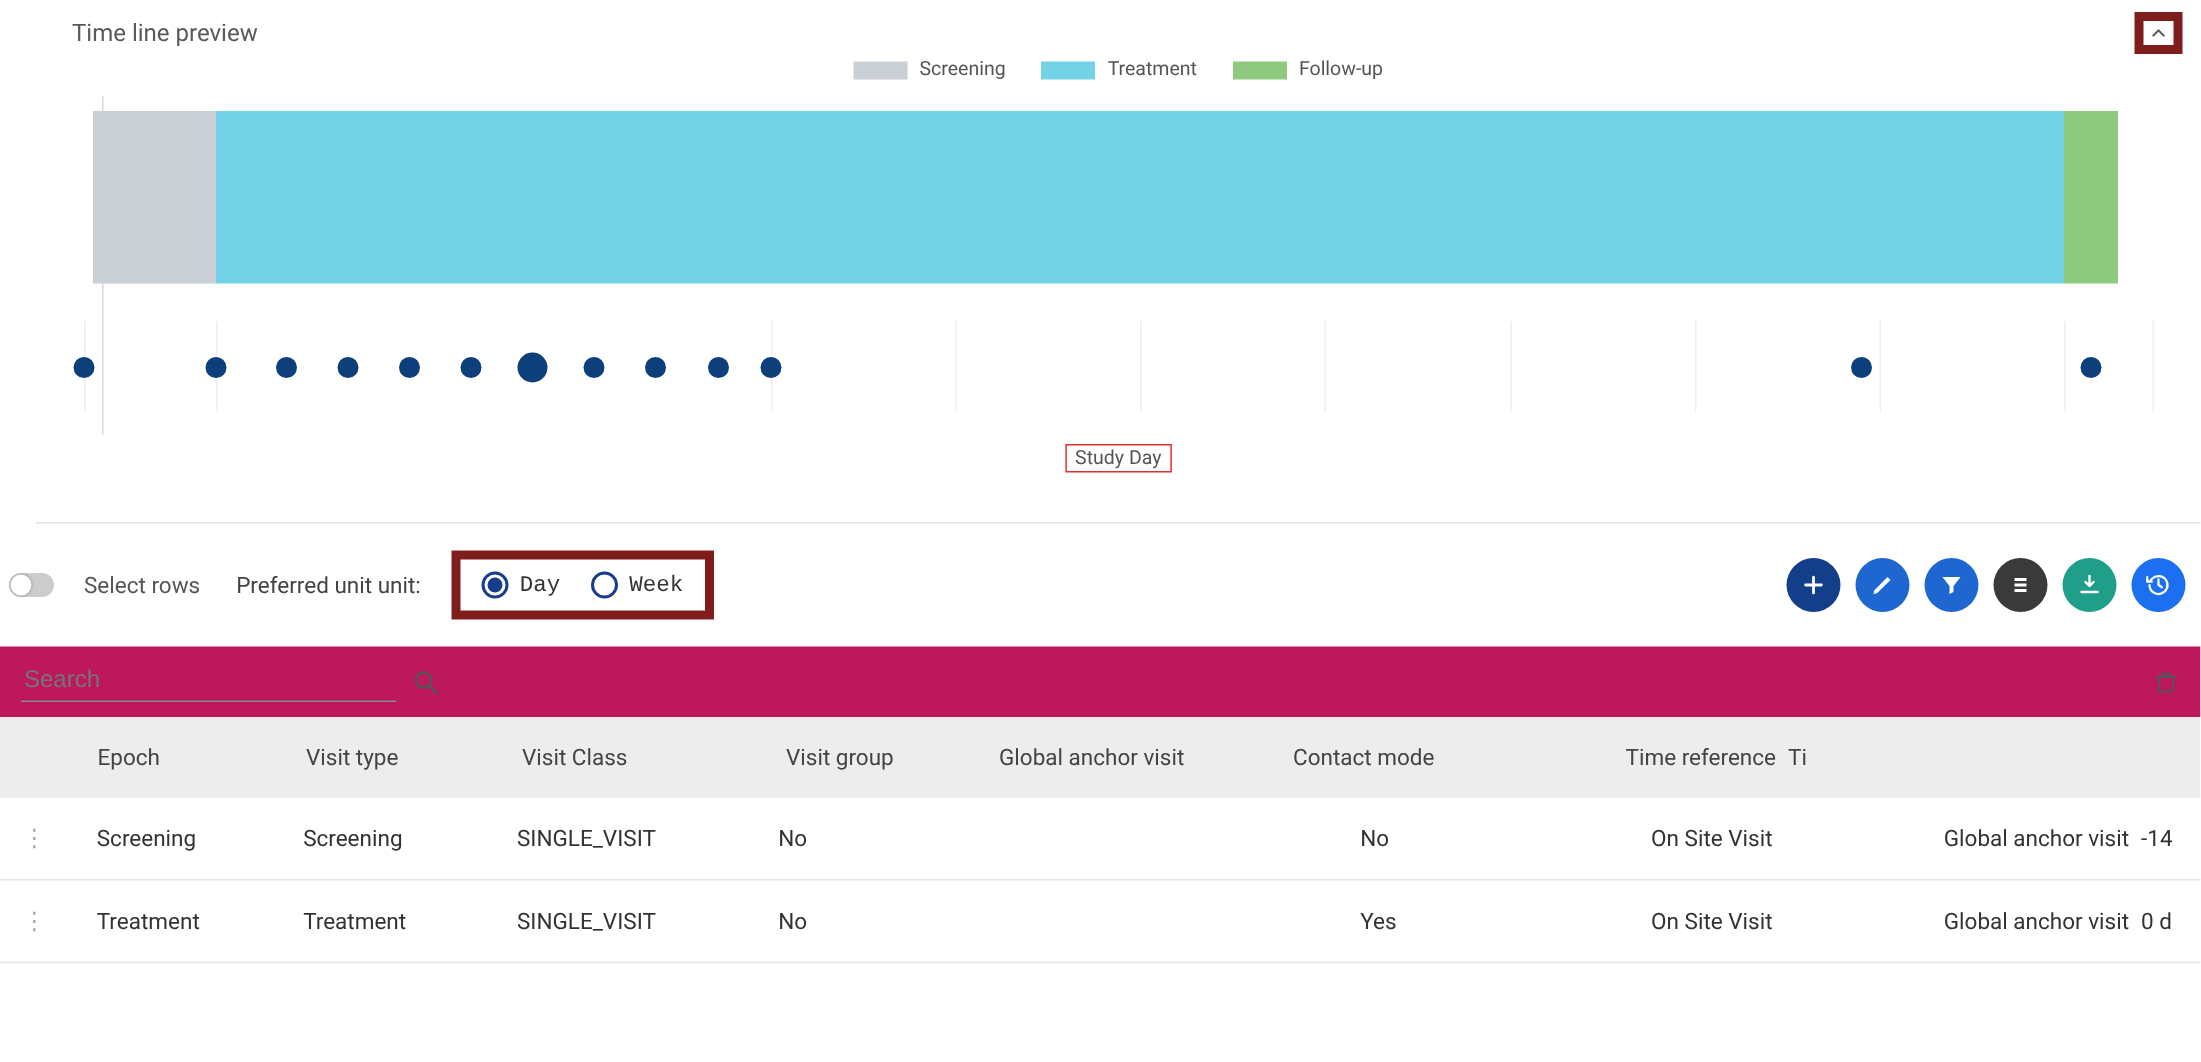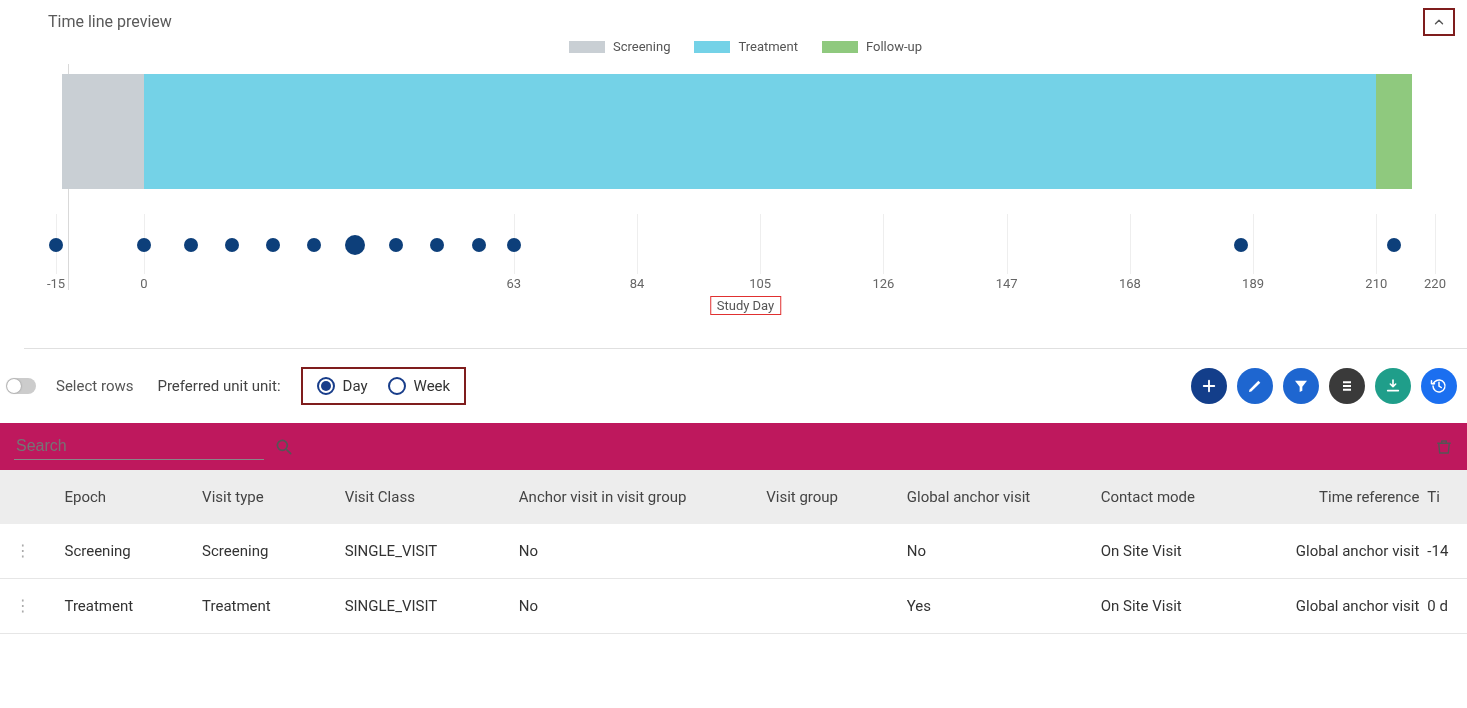--- a/index.html
+++ b/index.html
@@ -26,21 +26,22 @@
     top: 8px;
     right: 12px;
     width: 32px;
     height: 28px;
     display: flex;
     align-items: center;
     justify-content: center;
     cursor: pointer;
   }
   .highlight-red {
-    border: 2px solid #7f1d1d;
+    border: 6px solid #7f1d1d;
+    font-family: Liberation Mono, monospace;
   }
   .highlight-red-thin {
     border: 1.5px solid #e03030;
   }
   .legend {
     display: flex;
     justify-content: center;
     gap: 24px;
     font-size: 13px;
     color: #555;
@@ -255,33 +256,20 @@
         <div class="point" style="left: 15.7447%;"></div>
         <div class="point" style="left: 18.7234%;"></div>
         <div class="point big" style="left: 21.7021%;"></div>
         <div class="point" style="left: 24.6809%;"></div>
         <div class="point" style="left: 27.6596%;"></div>
         <div class="point" style="left: 30.6383%;"></div>
         <div class="point" style="left: 33.1915%;"></div>
         <div class="point" style="left: 85.9574%;"></div>
         <div class="point" style="left: 97.0213%;"></div>
       </div>
-    <div class="tick-area" id="tick-area">
-        <div class="tick" style="left: 0%;">-15</div>
-        <div class="tick" style="left: 6.38298%;">0</div>
-        <div class="tick" style="left: 33.1915%;">63</div>
-        <div class="tick" style="left: 42.1277%;">84</div>
-        <div class="tick" style="left: 51.0638%;">105</div>
-        <div class="tick" style="left: 60%;">126</div>
-        <div class="tick" style="left: 68.9362%;">147</div>
-        <div class="tick" style="left: 77.8723%;">168</div>
-        <div class="tick" style="left: 86.8085%;">189</div>
-        <div class="tick" style="left: 95.7447%;">210</div>
-        <div class="tick" style="left: 100%;">220</div>
-      </div>
     <div class="xlabel-box highlight-red-thin">Study Day</div>
   </div>
 </div>
 
 <div class="controls-row">
   <div class="toggle"></div>
   <span class="select-rows-label">Select rows</span>
   <span class="time-unit-label">Preferred unit unit:</span>
   <div class="radio-group highlight-red">
     <div style="display:flex;align-items:center;gap:8px;">
@@ -343,21 +331,20 @@
         <path d="M5 7h14l-1.2 13H6.2L5 7zm4-3h6v3H9V4zM3 7h18" stroke="#555" stroke-width="1.8" fill="none" stroke-linejoin="round"></path>
       </svg>
   </span>
 </div>
 
 <div class="table-head-row">
   <div class="cell c-handle"></div>
   <div class="cell c-epoch">Epoch</div>
   <div class="cell c-vtype">Visit type</div>
   <div class="cell c-vclass">Visit Class</div>
-  <div class="cell c-anchorgrp">Anchor visit in visit group</div>
   <div class="cell c-vgrp">Visit group</div>
   <div class="cell c-ganchor">Global anchor visit</div>
   <div class="cell c-cmode">Contact mode</div>
   <div class="cell c-tref">Time reference</div>
   <div class="cell c-tim">Ti</div>
 </div>
 
 <div id="rows-container">
     <div class="data-row">
       <div class="cell c-handle"><span class="dots-v">⋮</span></div>

